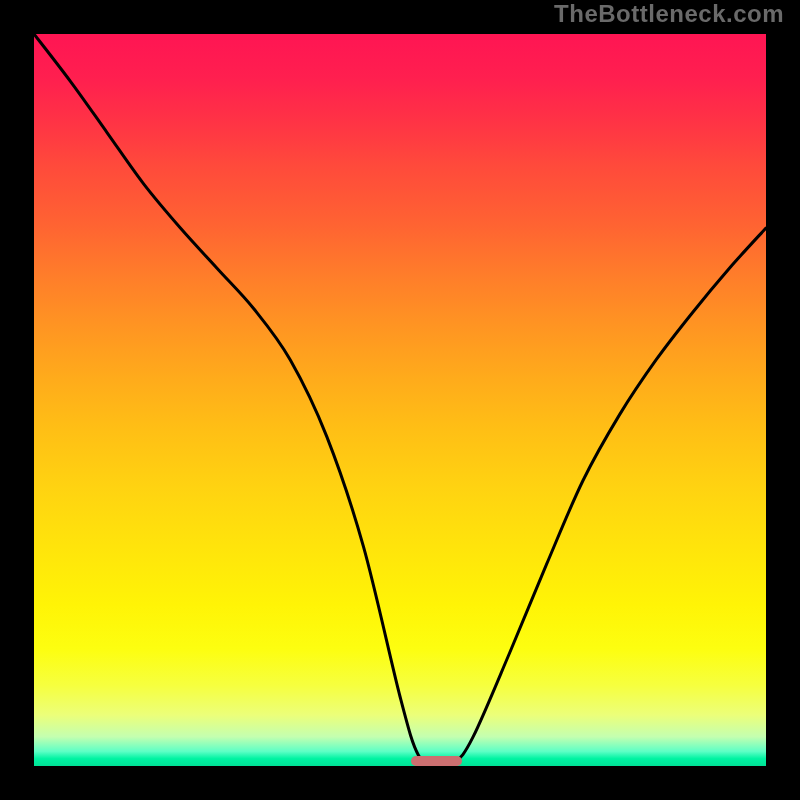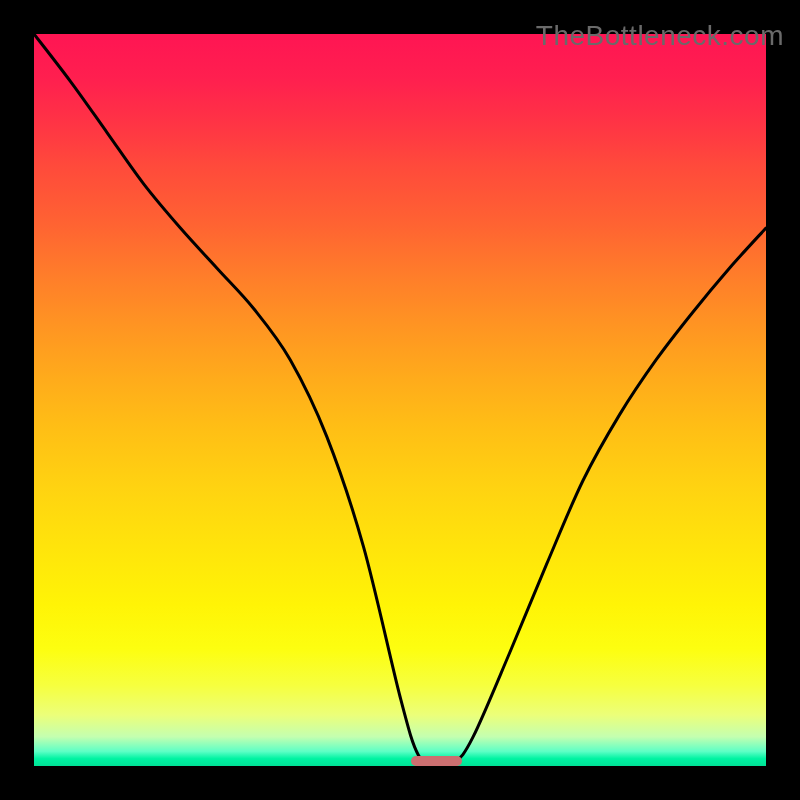--- a/index.html
+++ b/index.html
@@ -16,25 +16,25 @@
     position: absolute;
     top: 0;
     left: 0;
     width: 800px;
     height: 800px;
     background: #000;
   }
 
   .watermark {
     position: absolute;
-    top: 20px;
+    top: 0;
     right: 16px;
     color: #6a6a6a;
-    font-size: 28px;
-    font-weight: 400;
+    font-size: 24px;
+    font-weight: 700;
     letter-spacing: 0.5px;
     z-index: 10;
   }
 
   .plot-area {
     position: absolute;
     top: 34px;
     left: 34px;
     width: 732px;
     height: 732px;

